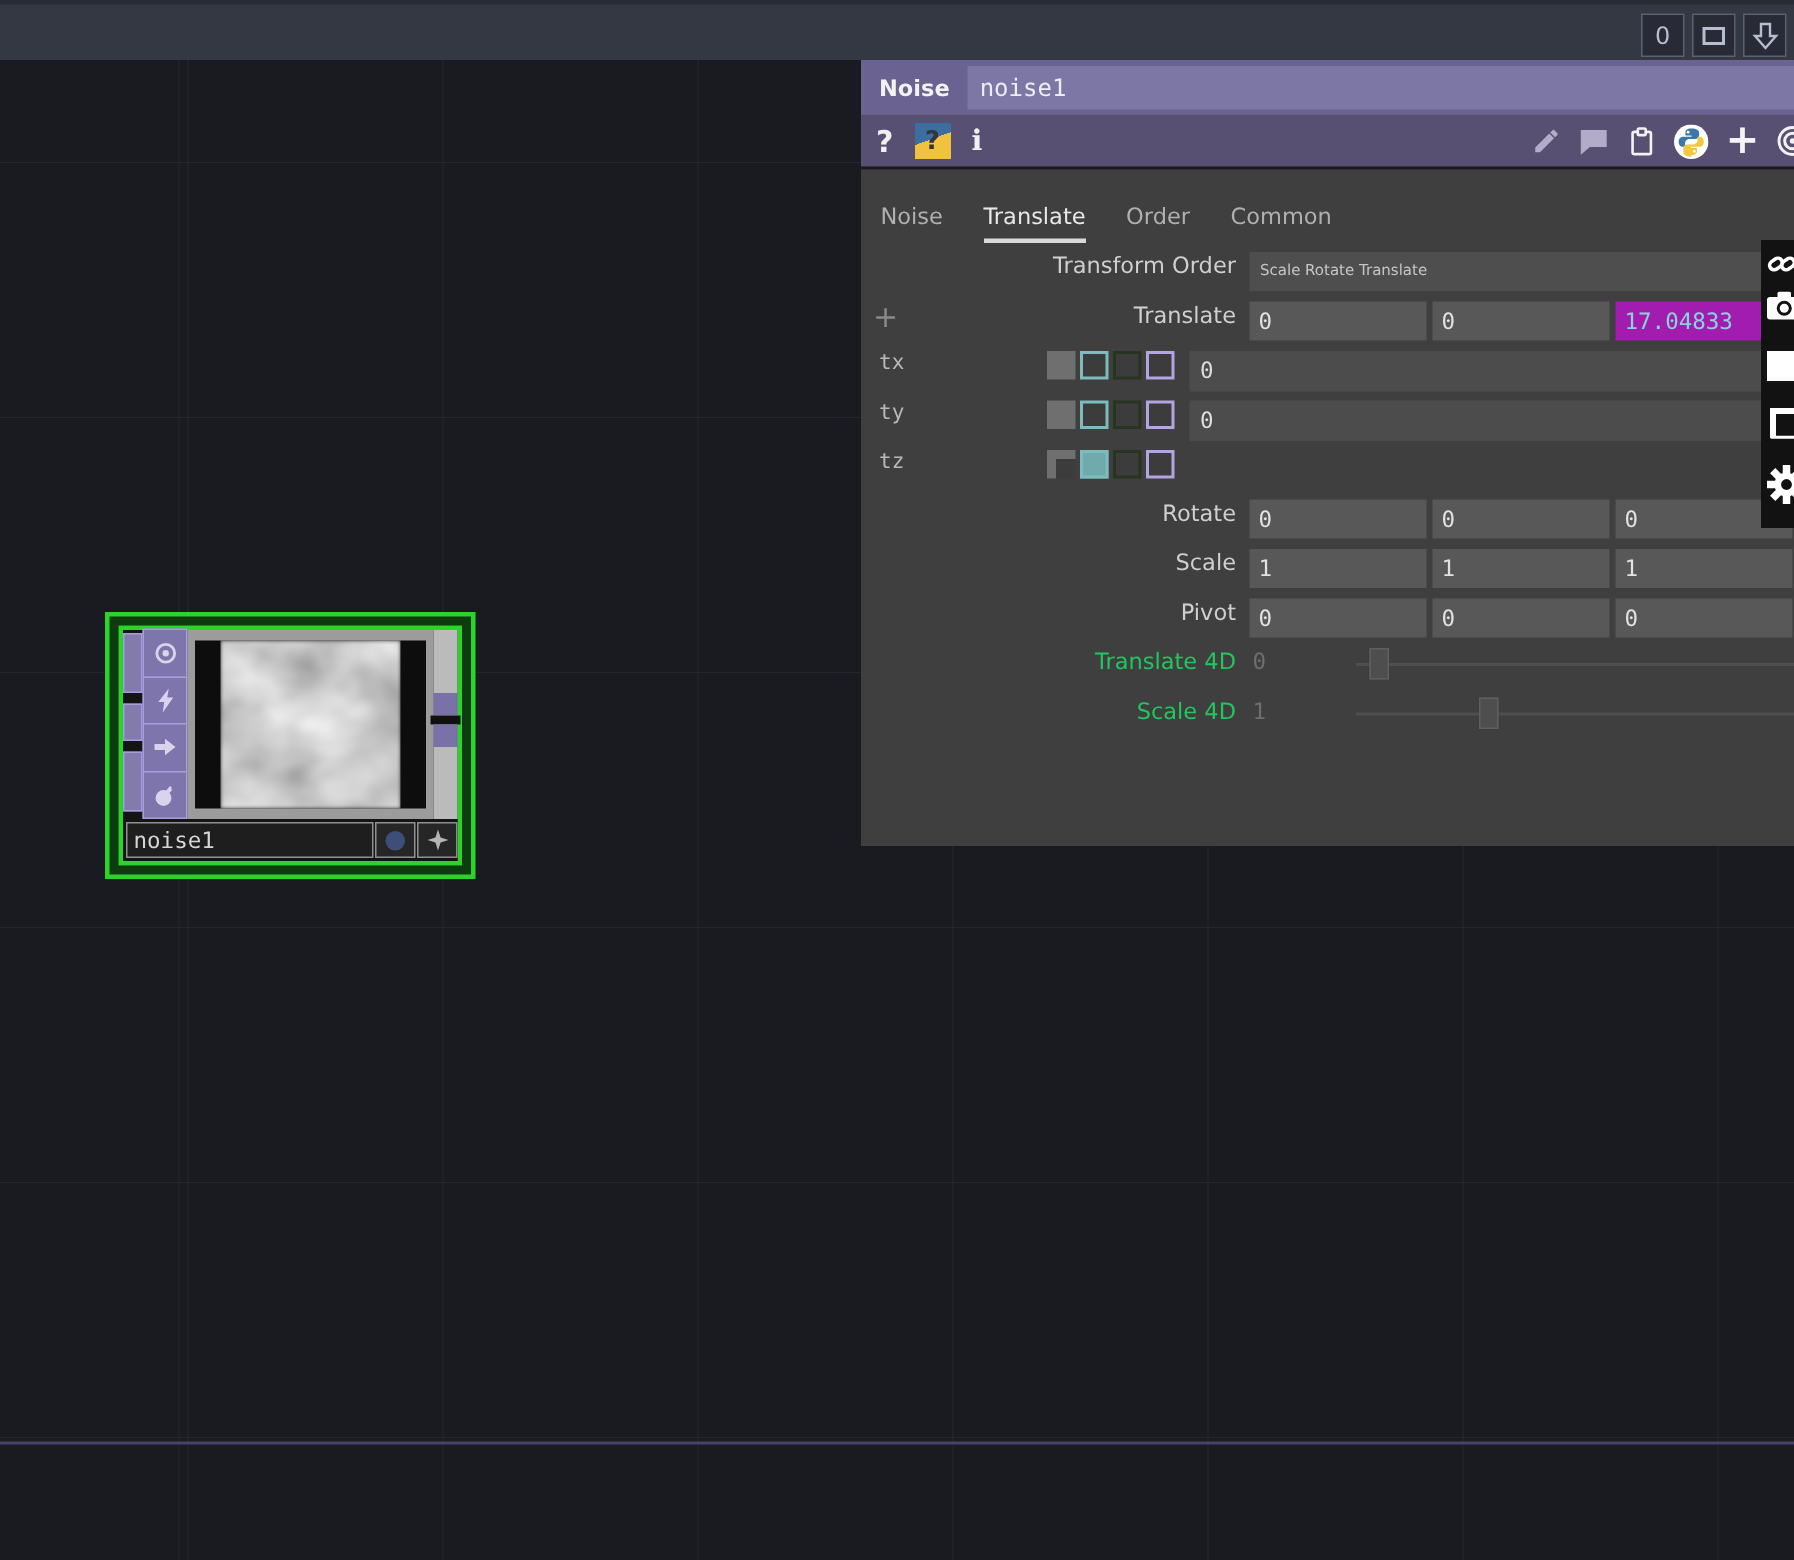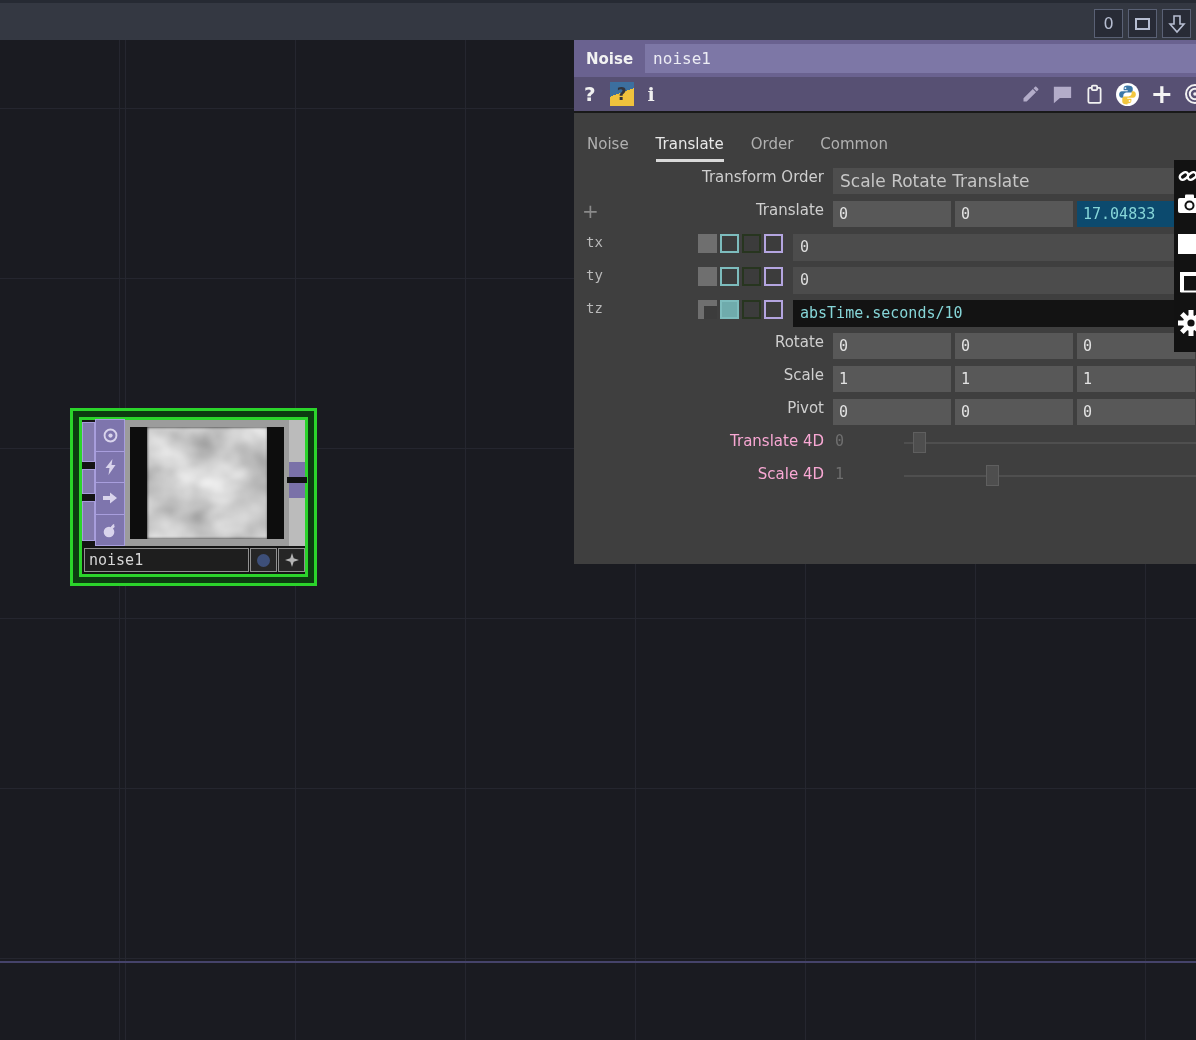--- a/index.html
+++ b/index.html
@@ -69,41 +69,41 @@
 
   .dlg-tabs { position:absolute; left:0; top:73px; width:100%; height:55px;
               display:flex; align-items:flex-end; gap:27px; padding:0 0 6px 13px; }
   .tab { color:#b0b0b0; font-size:15px; padding-bottom:6px; border-bottom:3px solid transparent; }
   .tab.active { color:#e8e8e8; border-bottom:3px solid #d9d9d9; }
 
   .params { position:absolute; left:0; top:128px; width:100%; }
   .prow { height:33px; display:flex; position:relative; }
   .plabel { width:240px; margin-left:10px; text-align:right; color:#cfcfcf; font-size:15px; flex:none; }
   .menu-field { width:362px; height:26px; margin-left:9px; background:#4e4e4e; color:#c6c6c6;
-                font-size:17px; line-height:26px; padding-left:7px; }
+                font-size:10px; line-height:26px; padding-left:7px; }
   .vfields { display:flex; gap:4px; margin-left:9px; }
   .vfield { width:118px; height:26px; background:#585858; color:#e2e2e2; font-size:15px;
             line-height:26px; padding-left:6px; }
-  .vfield.expr-val { background:#0c4a6e; color:#86d6d8; }
+  .vfield.expr-val { background:#a21caf; color:#86d6d8; }
   .expand-plus { position:absolute; left:8px; color:#8a8a8a; font-size:20px; line-height:20px; }
   .chan-label { width:100px; margin-left:12px; color:#b9b9b9; font-size:14px; flex:none; }
   .modes { display:flex; gap:3px; margin-left:12px; }
   .msq { width:19px; height:19px; background:#3c3c3c; }
   .m-const { background:#6f6f6f; }
   .m-const-part { background:#3c3c3c; position:relative; }
   .m-const-part::before { content:""; position:absolute; left:0; top:0; width:100%; height:6px; background:#6f6f6f; }
   .m-const-part::after { content:""; position:absolute; left:0; top:0; width:6px; height:100%; background:#6f6f6f; }
   .m-expr { border:2px solid #7dbcbd; }
   .m-expr.on { background:#6fabac; }
   .m-export { border:2px solid #27351f; }
   .m-bind { border:2px solid #b4a5e0; }
   .chan-field { width:403px; height:27px; margin-left:10px; background:#4c4c4c; color:#dedede;
                 font-size:15px; line-height:27px; padding-left:7px; }
   .chan-field.expr { background:#131313; color:#86d6d8; }
-  .dim .plabel { color:#f9a8d4; }
+  .dim .plabel { color:#22c55e; }
   .dim-val { margin-left:11px; width:55px; color:#6f6f6f; font-size:15px; }
   .slider { position:absolute; left:330px; width:304px; height:21px; }
   .slider-track { position:absolute; left:0; right:0; top:10px; height:2px; background:#4f4f4f; }
   .slider-handle { position:absolute; top:0; width:13px; height:21px; background:#4e4e4e; border:1px solid #5f5f5f; }
 
   
   .edge-strip { position:absolute; left:1174px; top:160px; width:22px; height:192px;
                 background:#121212; overflow:hidden; color:#fff; }
   .edge-icon { position:absolute; left:4px; }
   .ei-fill-square { width:24px; height:20px; background:#fff; }
@@ -305,21 +305,20 @@
     </div>
 
     <div class="prow">
       <div class="chan-label mono">tz</div>
       <div class="modes">
         <div class="msq m-const-part"></div>
         <div class="msq m-expr on"></div>
         <div class="msq m-export"></div>
         <div class="msq m-bind"></div>
       </div>
-      <div class="chan-field mono expr">absTime.seconds/10</div>
     </div>
 
     <div class="prow">
       <div class="plabel">Rotate</div>
       <div class="vfields">
         <div class="vfield mono">0</div>
         <div class="vfield mono">0</div>
         <div class="vfield mono">0</div>
       </div>
     </div>

